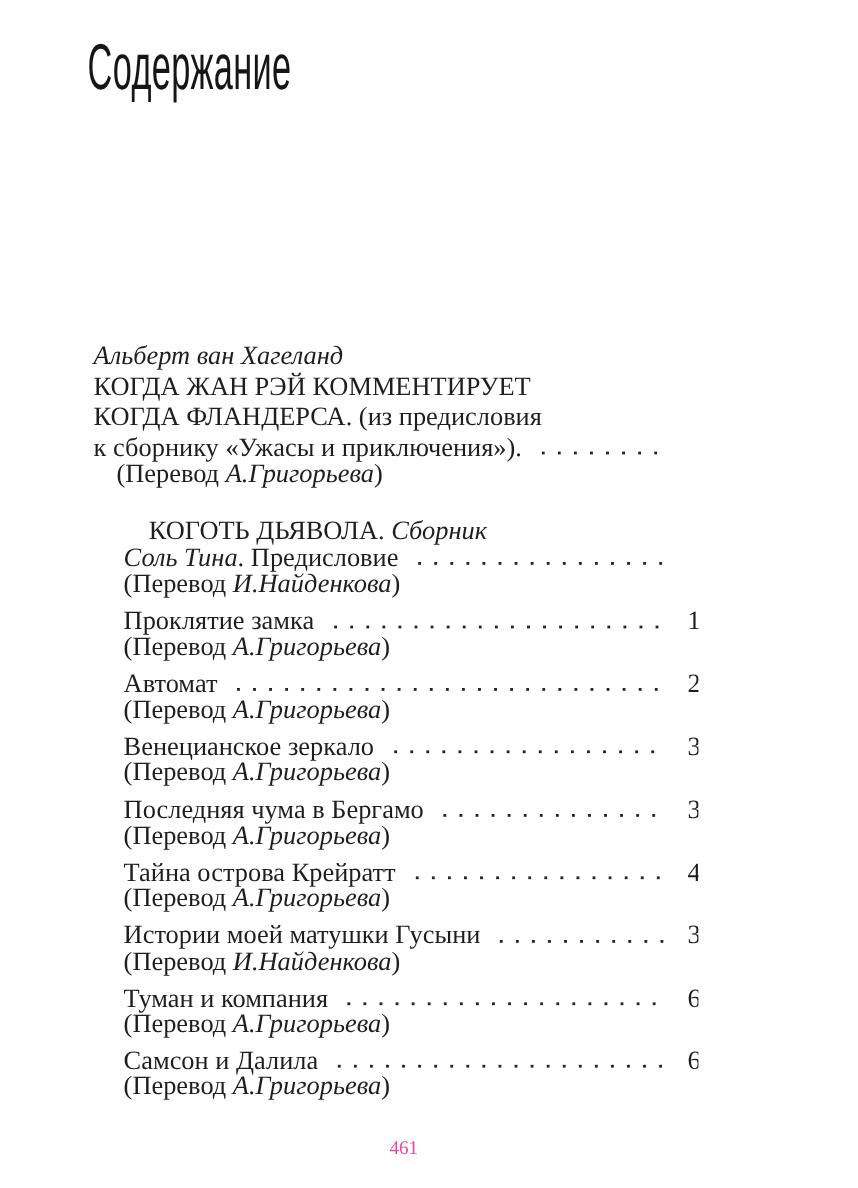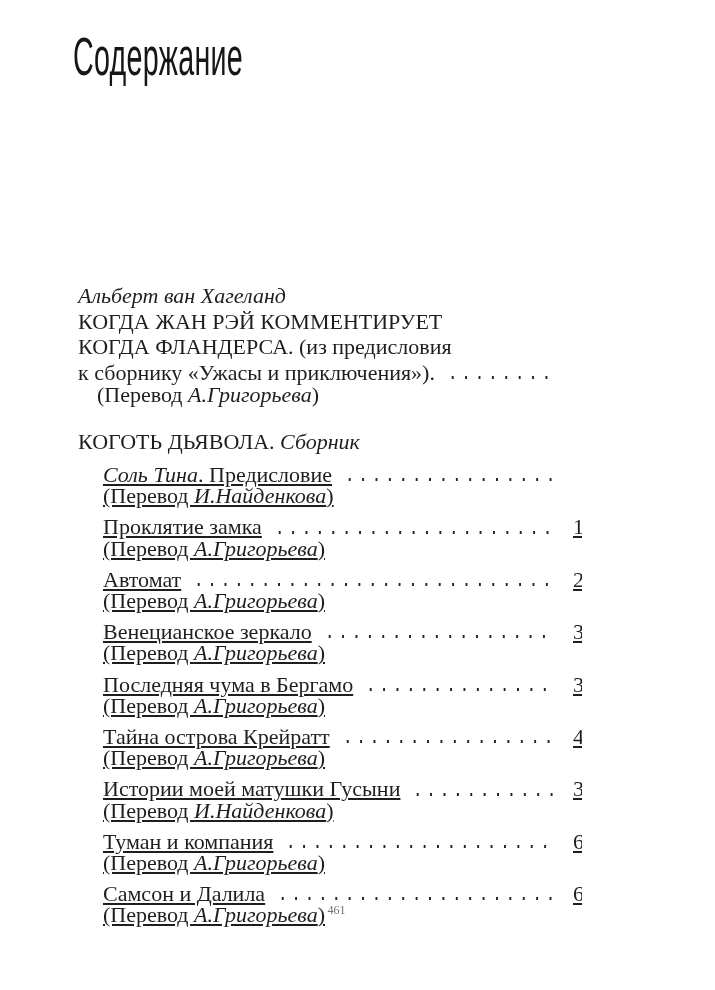--- a/index.html
+++ b/index.html
@@ -23,26 +23,26 @@
   .leader {
     flex:1 1 auto; min-width:16px; align-self:flex-end;
     height:7px; margin:0 0 2px 7px;
     background-image:radial-gradient(circle 1.3px at center, #242424 92%, rgba(0,0,0,0) 100%);
     background-size:13.4px 7px; background-repeat:repeat-x;
     background-position:4px bottom;
   }
   .preface .leader { margin-bottom:4px; }
   .pagenum { flex:0 0 auto; min-width:40px; text-align:right; white-space:nowrap; }
   .trans-preface { margin-left:19px; margin-top:-3px; }
-  .section-header { margin-top:21px; }
-  .entries { margin-top:10px; margin-left:25px;text-decoration:underline; }
+  .section-header { margin-top:21px;margin-left:46px; }
+  .entries { margin-left:25px; }
   .entry { line-height:21.2px; margin-bottom:10px; }
   .footer {
-    position:absolute; left:78px; top:900px; width:517px;
-    text-align:center; font-size:12px; line-height:20px; color:#737373;
+    position:absolute; left:78px; top:948px; width:517px;
+    text-align:center; font-size:16px; line-height:20px; color:#ec4899;
   }
 </style>
 </head>
 <body>
 
 <div class="page">
 
   <h1 class="title">Содержание</h1>
 
   <div class="content">

